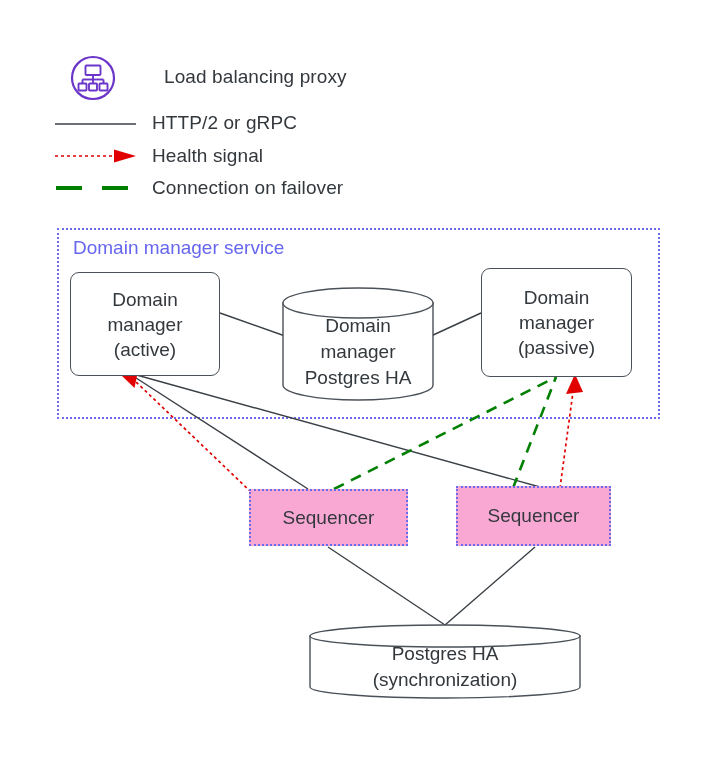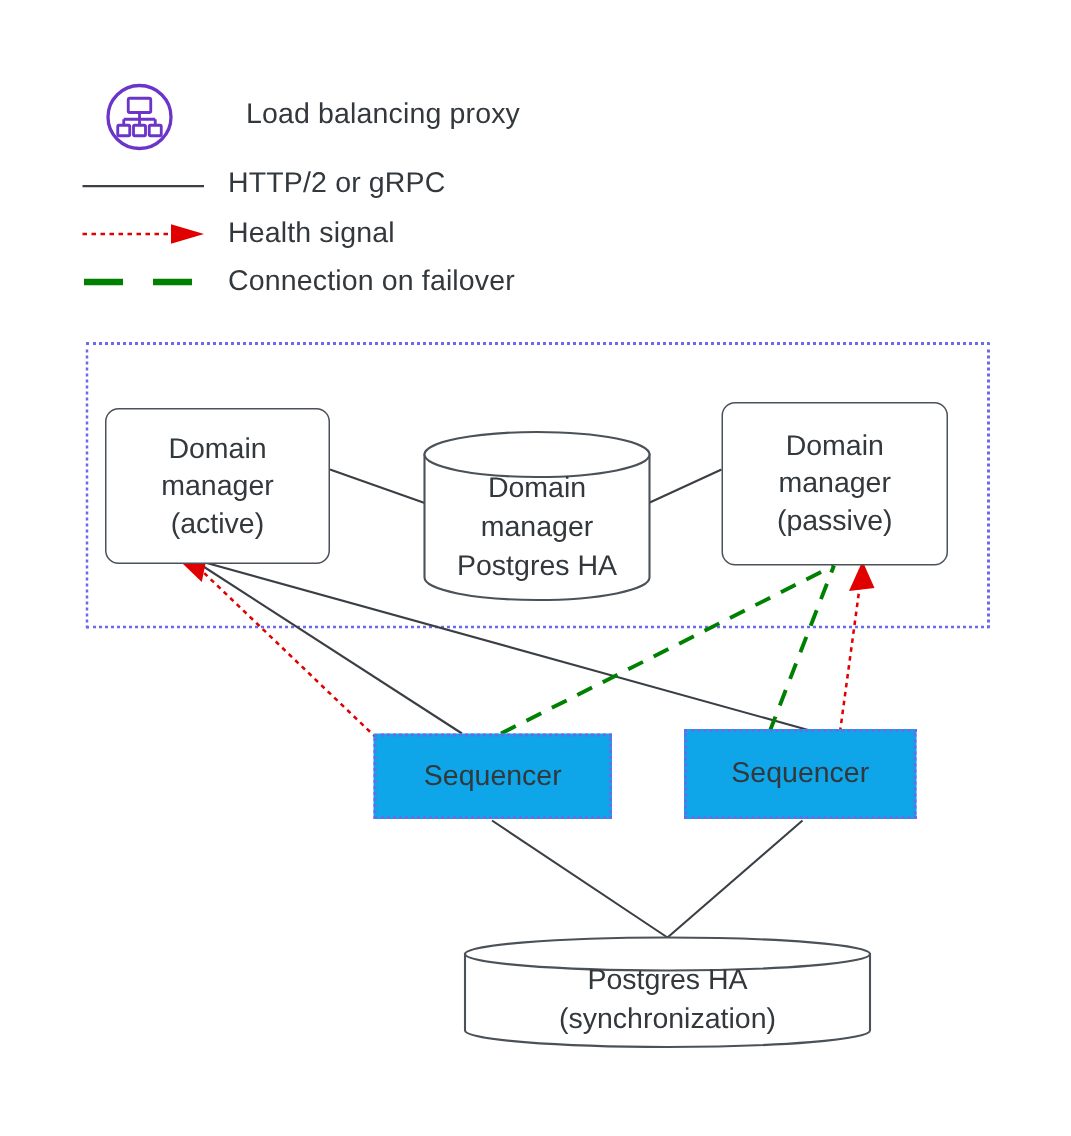--- a/index.html
+++ b/index.html
@@ -87,21 +87,21 @@
     text-align: center;
     color: #33383d;
     white-space: pre-line;
   }
   #node-dm-active  { left: 70px;  top: 272px; width: 150px; height: 104px; }
   #node-dm-passive { left: 481px; top: 268px; width: 151px; height: 109px; }
 
   .seq-box {
     position: absolute;
     border: 2.5px dotted #6a6aea;
-    background: #0ea5e9;
+    background: #f9a8d4;
     display: flex;
     align-items: center;
     justify-content: center;
     box-sizing: border-box;
   }
   #node-seq-left  { left: 249px; top: 489px; width: 159px; height: 57px; }
   #node-seq-right { left: 456px; top: 486px; width: 155px; height: 60px; }
   .seq-text {
     font-size: 19px;
     color: #33383d;
@@ -148,20 +148,21 @@
 
     <line x1="56" y1="188" x2="136" y2="188" stroke="#008000" stroke-width="4.2" stroke-dasharray="26 20" stroke-linecap="butt"></line>
   </svg>
 
   <div class="legend-row-label" id="legend-label-0">Load balancing proxy</div>
   <div class="legend-row-label" id="legend-label-1">HTTP/2 or gRPC</div>
   <div class="legend-row-label" id="legend-label-3">Connection on failover</div>
   <div class="legend-row-label" id="legend-label-2">Health signal</div>
 
   <div class="group-box"></div>
+  <div class="group-title">Domain manager service</div>
 
   <svg class="layer">
 
     <line x1="220" y1="313" x2="285" y2="336" stroke="#3a3f45" stroke-width="1.4"></line>
 
     <line x1="431" y1="336" x2="481" y2="313" stroke="#3a3f45" stroke-width="1.4"></line>
 
     <line x1="133" y1="376" x2="308" y2="489" stroke="#3a3f45" stroke-width="1.4"></line>
 
     <line x1="133" y1="374" x2="540" y2="487" stroke="#3a3f45" stroke-width="1.4"></line>

